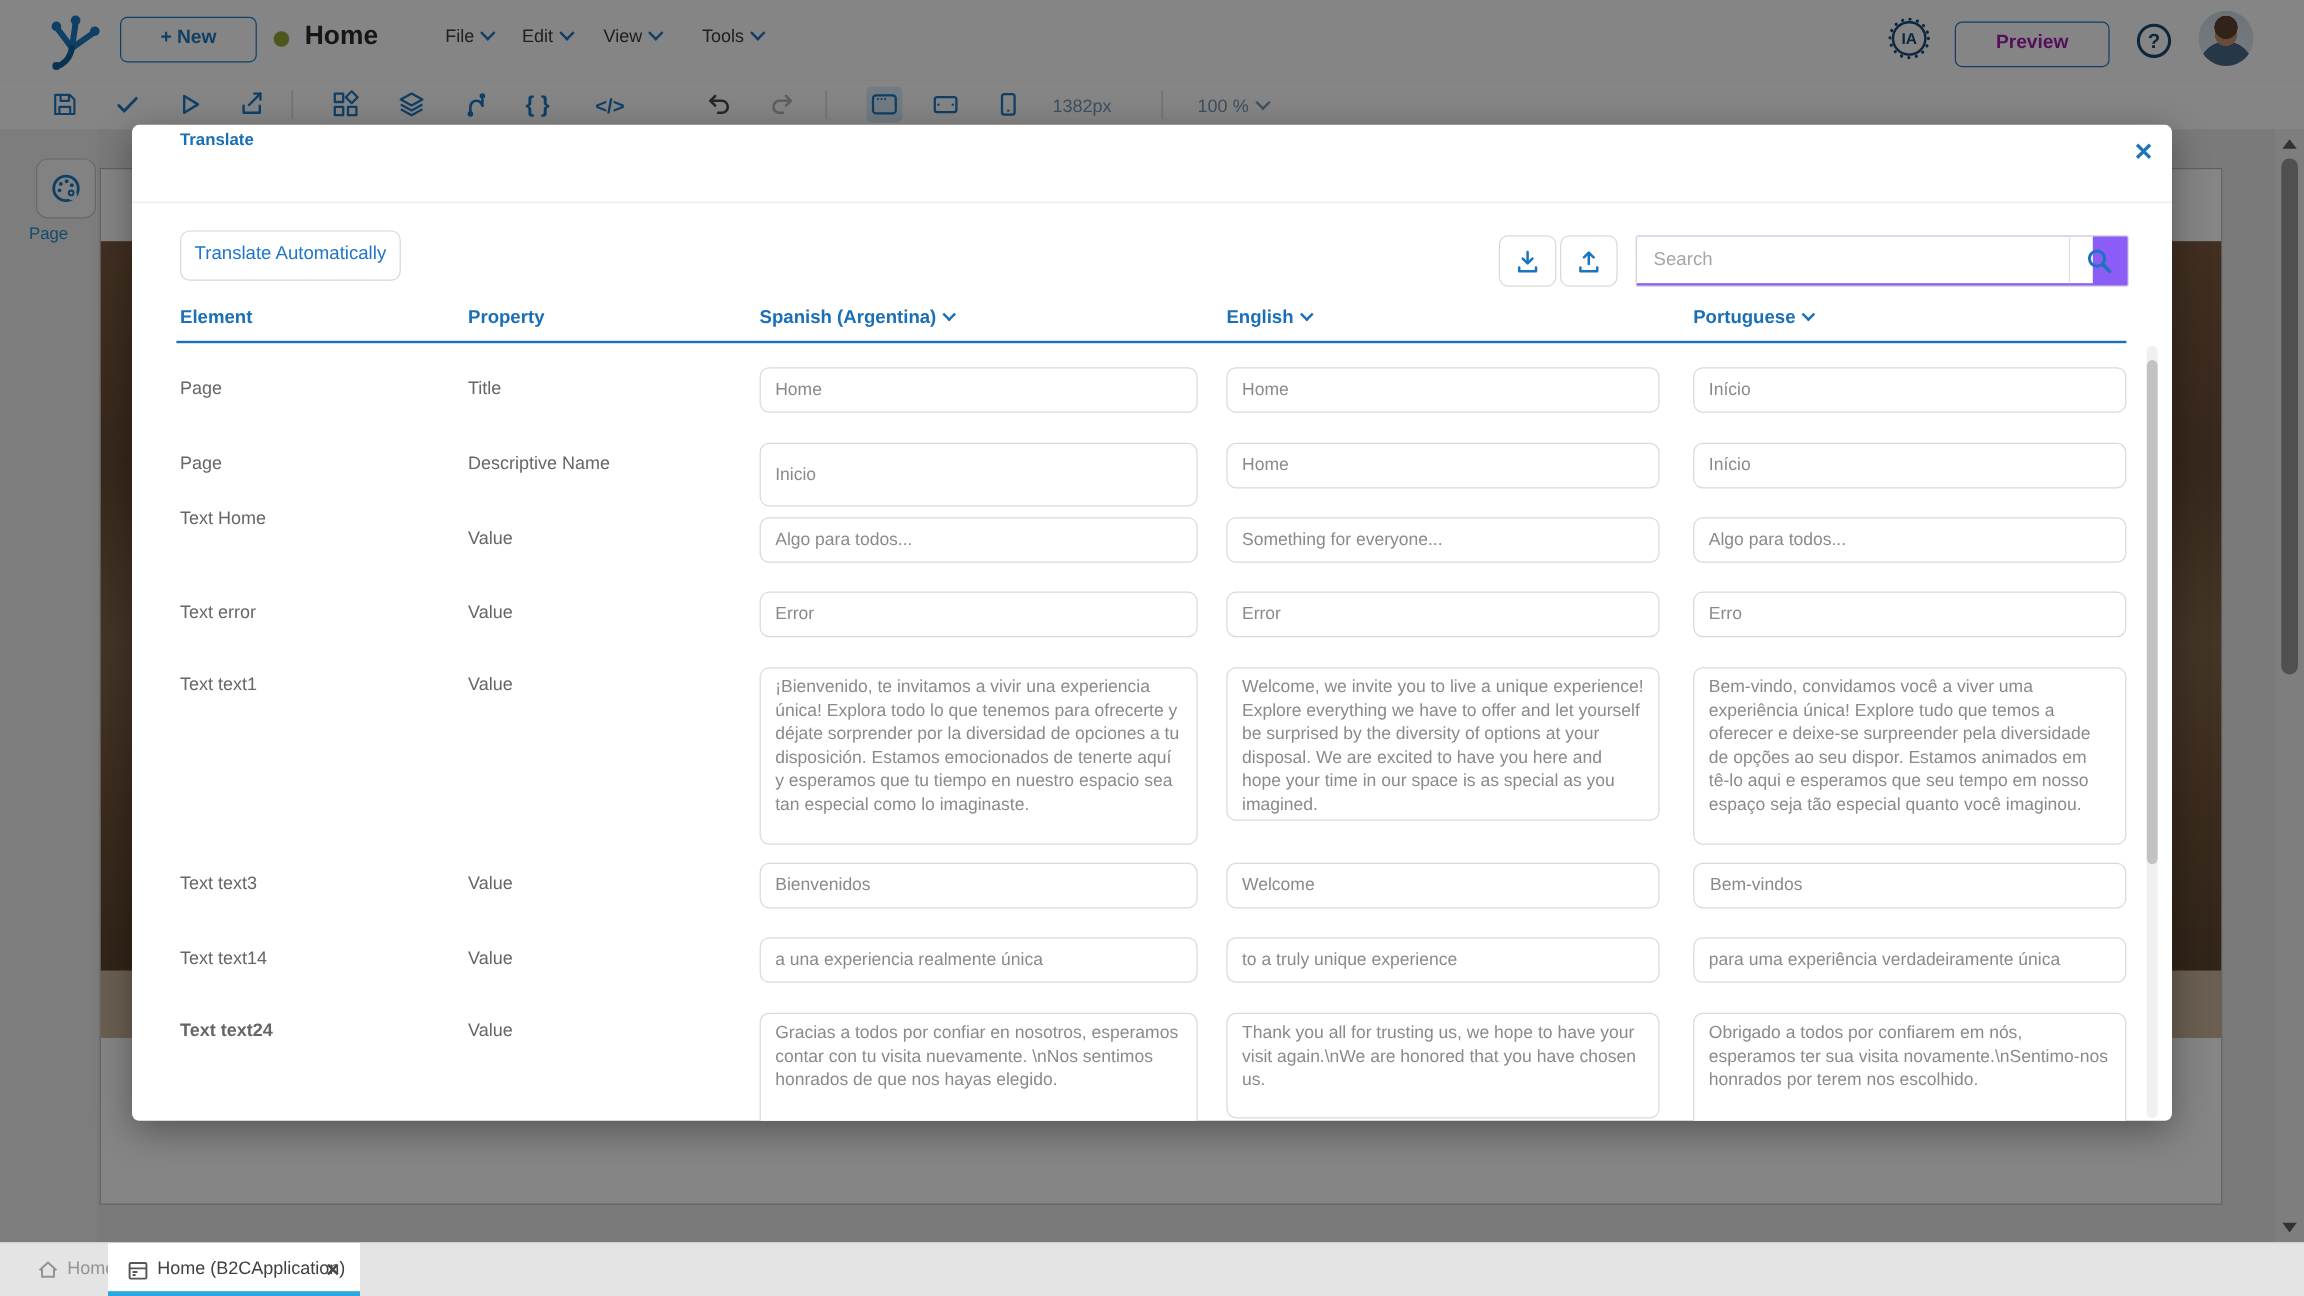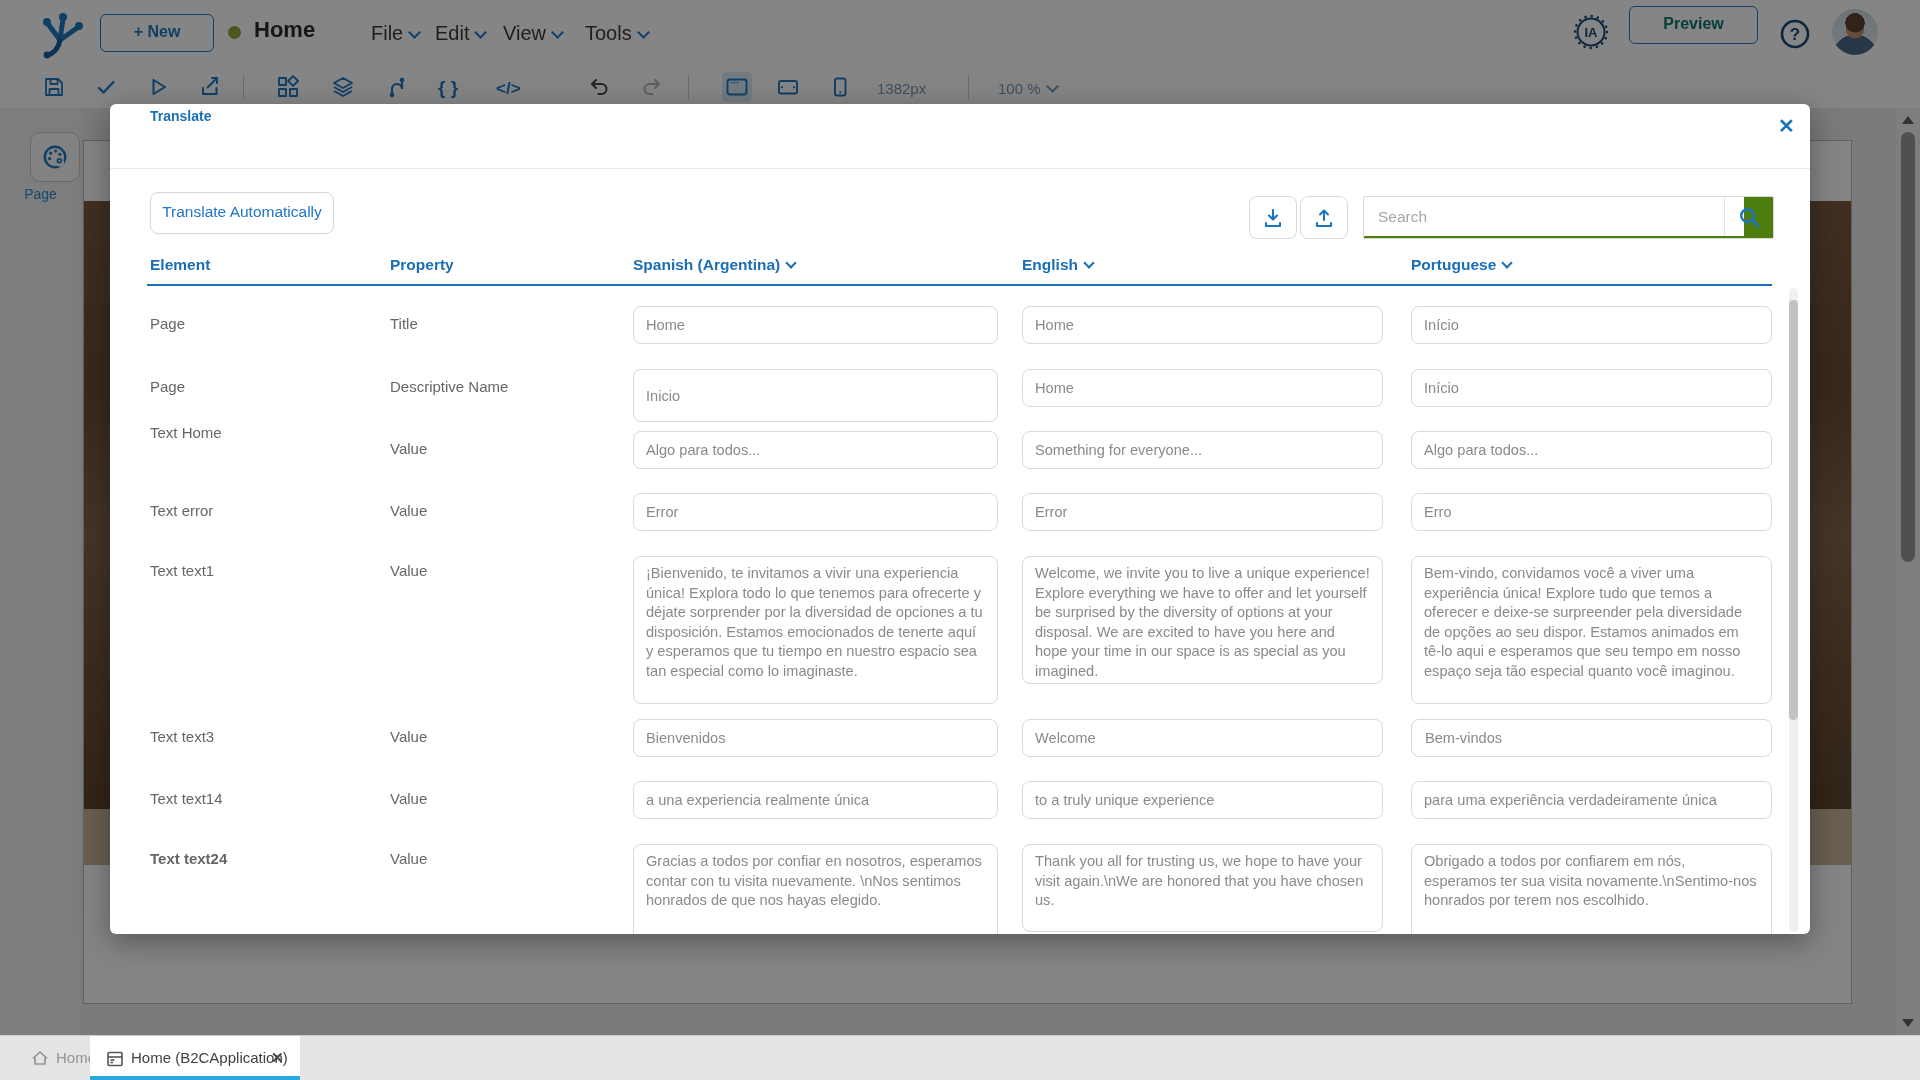--- a/index.html
+++ b/index.html
@@ -2,30 +2,30 @@
 <html><head>
 <meta charset="utf-8">
 <style>
   html,body{margin:0;padding:0;background:#444;}
   #screen{position:relative;width:1920px;height:1080px;overflow:hidden;background:#eaeaea;
           font-family:"Liberation Sans",sans-serif;}
   .abs{position:absolute;}
 
   
   #topbar{left:0;top:0;width:1920px;height:67px;background:#ffffff;border-bottom:1px solid #ececec;z-index:1;}
-  .menu-item{color:#3c3c3c;font-size:20px;top:22px;cursor:default;}
+  .menu-item{color:#3c3c3c;font-size:15px;top:22px;cursor:default;}
   .chev{display:inline-block;width:7px;height:7px;border-right:2px solid #2176c7;border-bottom:2px solid #2176c7;
         transform:rotate(45deg);margin-left:7px;vertical-align:3px;}
   .chev.gray{border-color:#7a97b2;}
   #new-btn{left:100px;top:14px;width:112px;height:36px;border:1px solid #1f7ac2;border-radius:6px;
            color:#1f7ac2;font-weight:bold;font-size:16px;text-align:center;line-height:34px;background:#fff;}
   #home-dot{left:228px;top:26px;width:13px;height:13px;border-radius:50%;background:#96a438;}
   #home-title{left:254px;top:17px;font-size:22px;font-weight:bold;color:#2b2b2b;}
-  #preview-btn{left:1629px;top:6px;width:127px;height:36px;border:1px solid #2176c7;border-radius:6px;
-           color:#0f766e;font-weight:bold;font-size:16px;text-align:center;line-height:34px;background:#fff;}
+  #preview-btn{left:1629px;top:18px;width:127px;height:36px;border:1px solid #2176c7;border-radius:6px;
+           color:#a21caf;font-weight:bold;font-size:16px;text-align:center;line-height:34px;background:#fff;}
   #avatar{left:1832px;top:9px;width:46px;height:46px;border-radius:50%;
      background:
        radial-gradient(circle at 50% 30%, #5f4430 0 24%, rgba(0,0,0,0) 25%),
        radial-gradient(circle at 50% 44%, #c89070 0 26%, rgba(0,0,0,0) 27%),
        radial-gradient(circle at 50% 105%, #4a6b8a 0 42%, rgba(0,0,0,0) 43%),
        linear-gradient(#cfdde6,#e8eef2);}
 
   
   #toolbar{left:0;top:67px;width:1920px;height:41px;background:#ffffff;border-bottom:1px solid #dedede;z-index:1;}
   .tbi{position:absolute;top:8px;width:24px;height:24px;color:#2079c4;}
@@ -56,21 +56,21 @@
   #modal{left:110px;top:104px;width:1700px;height:830px;background:#fff;border-radius:6px;z-index:10;
          box-shadow:0 8px 30px rgba(0,0,0,.35);overflow:hidden;}
   #modal-title{left:40px;top:4px;font-size:14px;font-weight:bold;color:#1a6fb5;}
   #modal-close{left:1668px;top:10px;font-size:20px;font-weight:bold;color:#1b75bc;cursor:pointer;}
   #modal-divider{left:0;top:64px;width:1700px;height:1px;background:#e8e8e8;}
   #auto-btn{left:40px;top:88px;width:182px;height:40px;border:1px solid #d6d6d6;border-radius:8px;background:#fff;
             color:#2176c7;font-size:15.5px;text-align:center;line-height:38px;}
   .io-btn{position:absolute;top:92px;width:46px;height:41px;border:1px solid #d9d9d9;border-radius:8px;background:#fff;
           color:#1b75bc;display:flex;align-items:center;justify-content:center;}
   #dl-btn{left:1139px;} #ul-btn{left:1190px;}
-  #search-wrap{left:1253px;top:92px;width:409px;height:41px;border:1px solid #d9d9d9;border-radius:2px;background:#4d7c0f;}
+  #search-wrap{left:1253px;top:92px;width:409px;height:41px;border:1px solid #d9d9d9;border-radius:2px;background:#8b5cf6;}
   #search-input{position:absolute;left:0;top:0;width:352px;height:39px;border:0;outline:none;padding:0 14px;
           font-size:15.5px;color:#555;font-family:"Liberation Sans",sans-serif;}
   #search-input::placeholder{color:#a6a6a6;}
   #search-btn{position:absolute;right:0;top:0;width:48px;height:39px;border-left:1px solid #e2e2e2;
           display:flex;align-items:center;justify-content:center;color:#1b75bc;}
   .th{position:absolute;top:152px;color:#1a6fb5;font-weight:bold;font-size:15.5px;}
   .th .chev{border-color:#1a6fb5;width:6px;height:6px;}
   #header-underline{left:37px;top:180px;width:1625px;height:2px;background:#1a6fb5;}
   .cell-label{position:absolute;color:#666;font-size:15px;}
   .cell-input{position:absolute;border:1px solid #d9d9d9;border-radius:8px;background:#fff;color:#8a8a8a;

